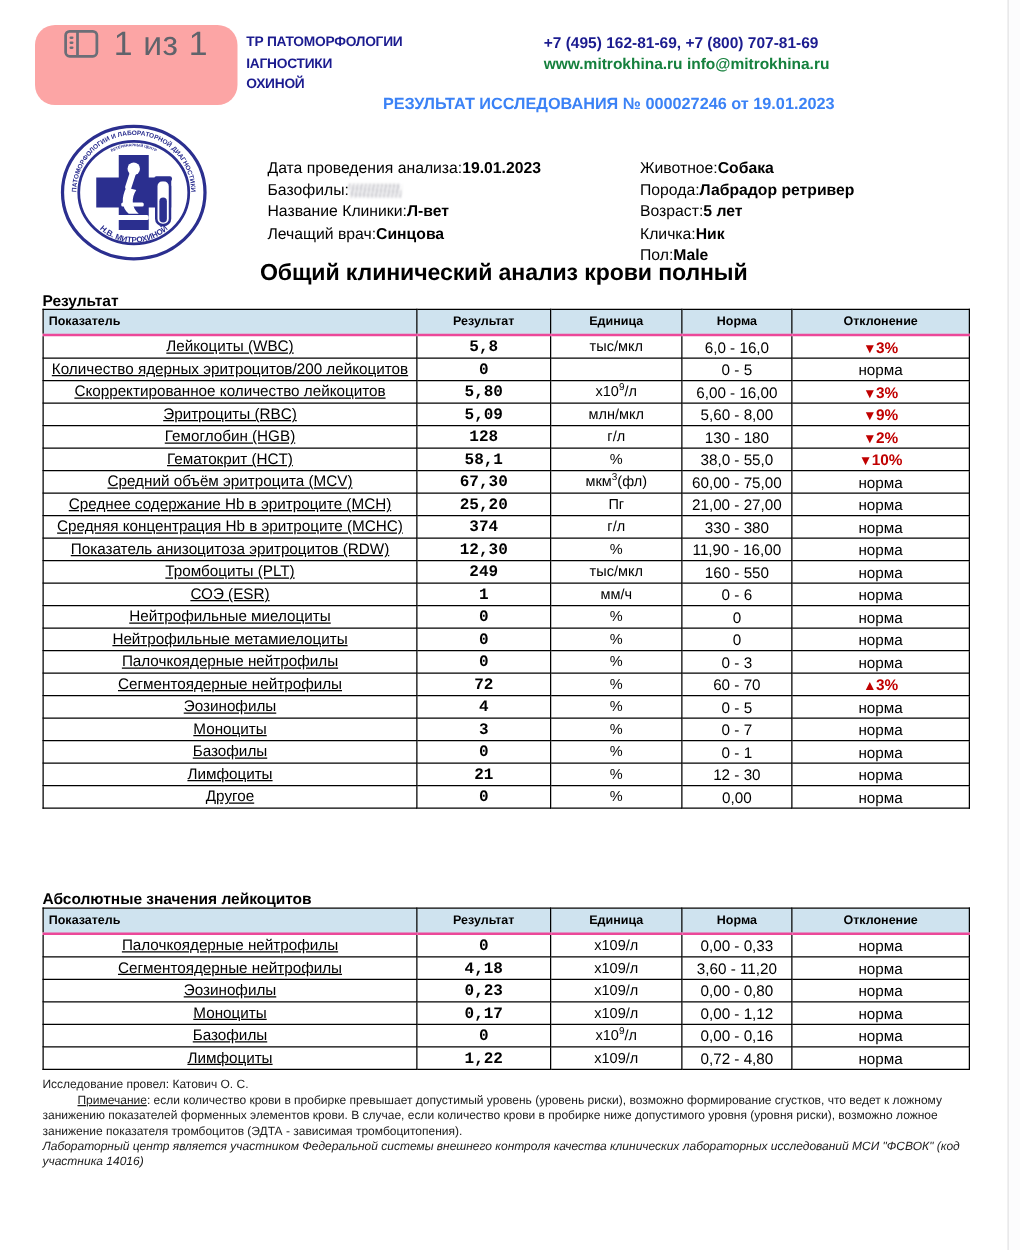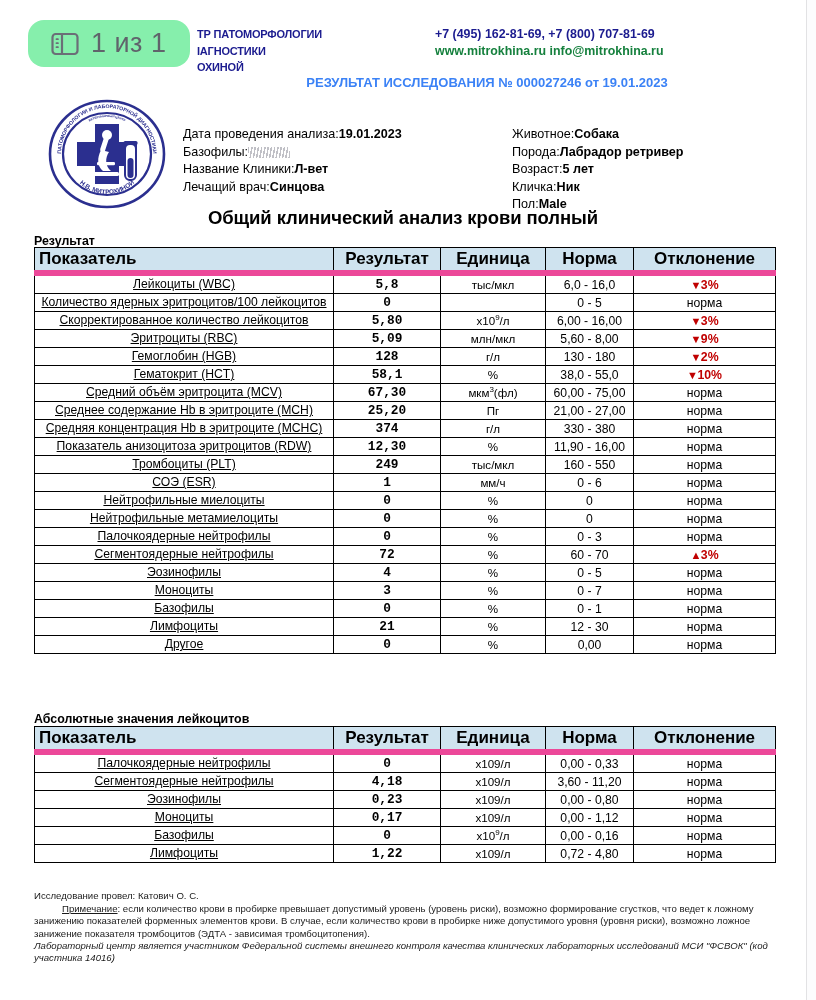--- a/index.html
+++ b/index.html
@@ -90,21 +90,21 @@
     top: 57px;
     width: 580px;
     text-align: center;
     font-weight: bold;
     font-size: 13px;
     color: #3b82f6;
   }
 
   .info-left {
     position: absolute;
-    left: 183px;
+    left: 214px;
     top: 108px;
     font-size: 12.6px;
     line-height: 17.5px;
   }
   .info-right {
     position: absolute;
     left: 512px;
     top: 108px;
     font-size: 12.6px;
     line-height: 17.5px;
@@ -157,23 +157,23 @@
   #tbl-abs  { top: 726px; }
 
   table.rep th, table.rep td {
     border: 1px solid #000;
     padding: 1px 4px;
     vertical-align: middle;
   }
   table.rep thead th {
     background: #cfe3ef;
     font-weight: bold;
-    font-size: 17px;
+    font-size: 10px;
     height: 17px;
-    border-bottom: 6px solid #ec4899;
+    border-bottom: 2px solid #ec4899;
   }
   table.rep thead th.c-name { text-align: left; }
   table.rep thead th.c-res,
   table.rep thead th.c-unit,
   table.rep thead th.c-norm,
   table.rep thead th.c-dev { text-align: center; }
 
   td.c-name { text-align: center; line-height: 14.5px; text-decoration: underline; }
   td.c-res  { text-align: center; font-weight: bold; font-size: 12.8px; font-family: Liberation Mono, monospace; }
   td.c-unit { text-align: center; font-size: 11.6px; }
@@ -193,42 +193,42 @@
     white-space: nowrap;
   }
   .arrow { font-size: 11px; letter-spacing: -0.5px; }
 
   sup { font-size: 8px; vertical-align: super; line-height: 0; }
 
   
   .footer {
     position: absolute;
     left: 34px;
-    top: 890px;
+    top: 862px;
     width: 745px;
     font-size: 9.6px;
     line-height: 12.2px;
     color: #1a1a1a;
   }
   .footer .ln-doctor { margin-bottom: 1px; }
   .footer .note { }
   .footer .note u { text-decoration: underline; margin-left: 28px; }
   .footer .italic { font-style: italic; }
 
   
   .page-indicator {
     position: absolute;
     left: 28px;
     top: 20px;
     width: 162px;
-    height: 47px;
-    background: #86efac;
+    height: 64px;
+    background: #fca5a5;
     border-radius: 16px;
     display: flex;
-    align-items: center;
+    align-items: flex-start;
     gap: 11px;
     padding-left: 22px;
     box-sizing: border-box;
     z-index: 50;
   }
   .page-indicator .pi-icon { width: 30px; height: 30px; flex: 0 0 auto; }
   .page-indicator .pi-text {
     font-size: 27px;
     color: #60636b;
     letter-spacing: 0.5px;
@@ -351,21 +351,21 @@
     </thead>
     <tbody>
         <tr>
           <td class="c-name">Лейкоциты (WBC)</td>
           <td class="c-res">5,8</td>
           <td class="c-unit">тыс/мкл</td>
           <td class="c-norm">6,0 - 16,0</td>
           <td class="c-dev"><span class="dev-low"><span class="arrow">▼</span>3%</span></td>
         </tr>
         <tr>
-          <td class="c-name">Количество ядерных эритроцитов/100 лейкоцитов</td>
+          <td class="c-name">Количество ядерных эритроцитов/200 лейкоцитов</td>
           <td class="c-res">0</td>
           <td class="c-unit"></td>
           <td class="c-norm">0 - 5</td>
           <td class="c-dev">норма</td>
         </tr>
         <tr>
           <td class="c-name">Скорректированное количество лейкоцитов</td>
           <td class="c-res">5,80</td>
           <td class="c-unit">х10<sup>9</sup>/л</td>
           <td class="c-norm">6,00 - 16,00</td>

